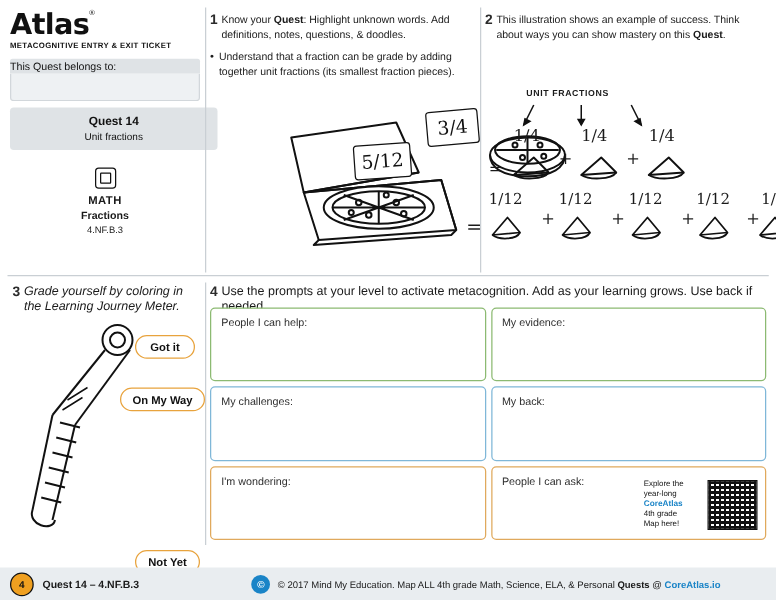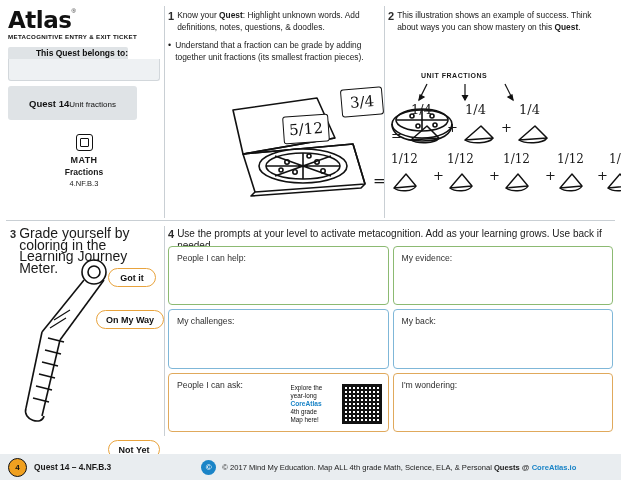--- a/index.html
+++ b/index.html
@@ -29,32 +29,32 @@
     font-family: "DejaVu Sans", sans-serif;
     font-weight: bold; font-size: 23px; letter-spacing: -0.5px;
     color: #111; line-height: 24px;
   }
   .logo-tm { font-size: 6px; vertical-align: super; font-weight: normal; }
   .logo-sub {
     font-size: 6.2px; font-weight: bold; letter-spacing: 0.3px;
     margin-top: 1px; color: #111;
   }
   .belongs {
-    margin-top: 7px; width: 120px; height: 12px;
+    margin-top: 7px; width: 152px; height: 12px;
     background: #dfe3e6; border-radius: 2px 2px 0 0;
-    font-size: 8.5px; text-align: right; line-height: 12px; color: #111; font-weight: bold;
+    font-size: 8.5px; text-align: left; line-height: 12px; color: #111;
   }
   .belongs-input {
     width: 152px; height: 22px; background: #eef1f3;
     border: 1px solid #d2d7db; border-top: none; border-radius: 0 0 3px 3px;
   }
   .quest-box {
-    position: absolute; left: 8px; top: 86px; width: 129px; height: 34px;
+    position: absolute; left: 8px; top: 86px; width: 166px; height: 34px;
     background: #dfe3e6; border-radius: 3px;
-    display: flex; flex-direction: row; align-items: center; justify-content: center;
+    display: flex; flex-direction: column; align-items: center; justify-content: center;
   }
   .quest-title { font-size: 9.5px; font-weight: bold; color: #111; }
   .quest-sub { font-size: 8px; color: #111; margin-top: 2px; }
   .subject-box {
     position: absolute; left: 8px; top: 134px; width: 152px; height: 54px;
     display: flex; flex-direction: column; align-items: center; justify-content: center;
   }
   .subject-icon {
     width: 17px; height: 17px; border: 1.4px solid #111; border-radius: 3px;
     position: relative; margin-bottom: 4px;
@@ -104,21 +104,21 @@
   .uf {
     position: absolute; font-family: "DejaVu Serif", serif; font-size: 13px;
   }
   .tw {
     position: absolute; font-family: "DejaVu Serif", serif; font-size: 12px;
   }
   .op { position: absolute; font-family: "DejaVu Serif", serif; font-size: 13px; }
 
   
   .sec3 { position: absolute; left: 10px; top: 228px; width: 150px; }
-  .sec3 p { margin: 0; font-size: 14px; line-height: 11.5px; }
+  .sec3 p { margin: 0; font-size: 10px; line-height: 11.5px; font-style: italic; }
   .pill {
     position: absolute; border: 1.6px solid #e8a33d; border-radius: 11px;
     background: #fff; font-size: 9px; font-weight: bold; color: #111;
     display: flex; align-items: center; justify-content: center; height: 19px;
   }
   .pill-got { left: 108px; top: 268px; width: 48px; }
   .pill-omw { left: 96px; top: 310px; width: 68px; }
   .pill-not { left: 108px; top: 400px; width: 52px; margin-top: 40px; }
 
   
@@ -360,35 +360,35 @@
     <div class="cell green">
       <span>My evidence:</span>
     </div>
     <div class="cell blue">
       <span>My challenges:</span>
     </div>
     <div class="cell blue">
       <span>My back:</span>
     </div>
     <div class="cell orange">
+      <span>I'm wondering:</span>
+    </div>
+    <div class="cell orange">
       <span>People I can ask:</span>
       <div class="qr-block">
         <div class="qr-text">
           <div>Explore the</div>
           <div>year-long</div>
           <div class="ca">CoreAtlas</div>
           <div>4th grade</div>
           <div>Map here!</div>
         </div>
         <div class="qr"></div>
       </div>
     </div>
-    <div class="cell orange">
-      <span>I'm wondering:</span>
-    </div>
   </div>
 
   <div class="footer">
     <div class="footer-badge">4</div>
     <div class="footer-quest">Quest 14 – 4.NF.B.3</div>
     <div class="footer-dot">©</div>
     <div class="footer-copy"><span>© 2017 Mind My Education.  Map ALL 4th grade Math, Science, ELA, &amp; Personal </span><span class="bold">Quests</span><span> @ </span><span class="ca">CoreAtlas.io</span></div>
   </div>
 
 </div>

